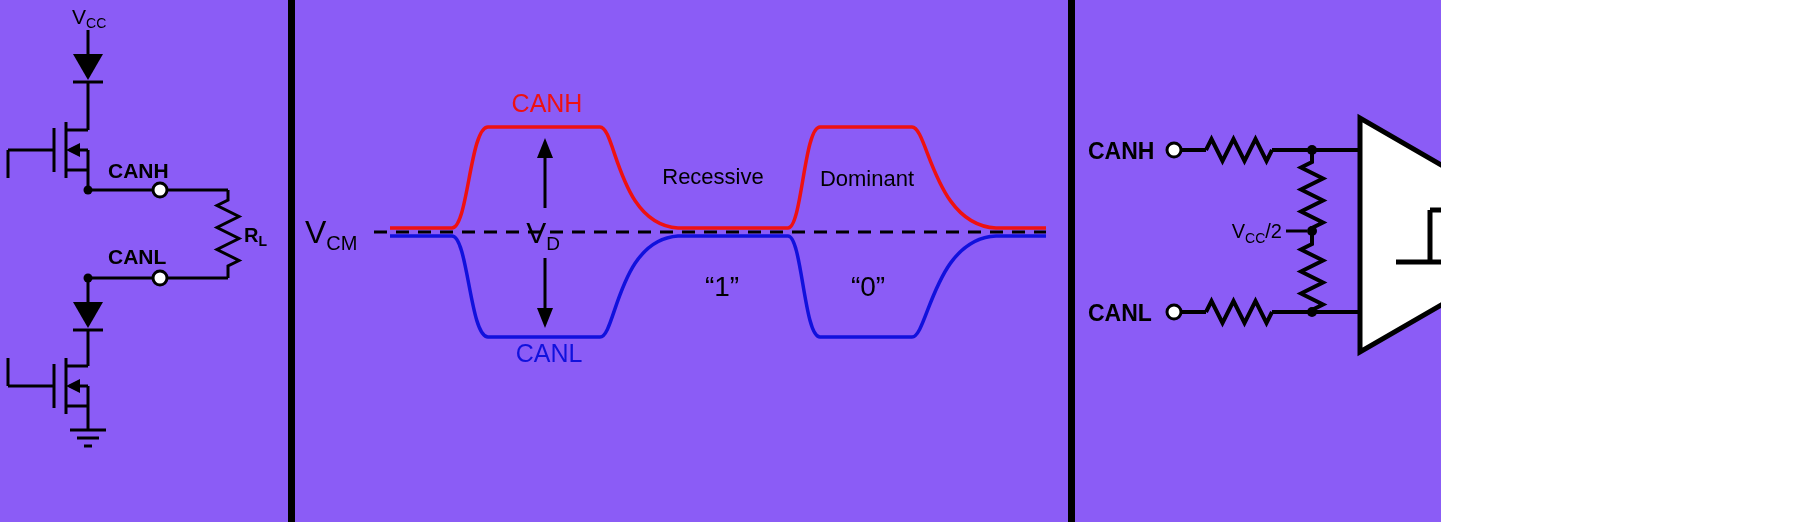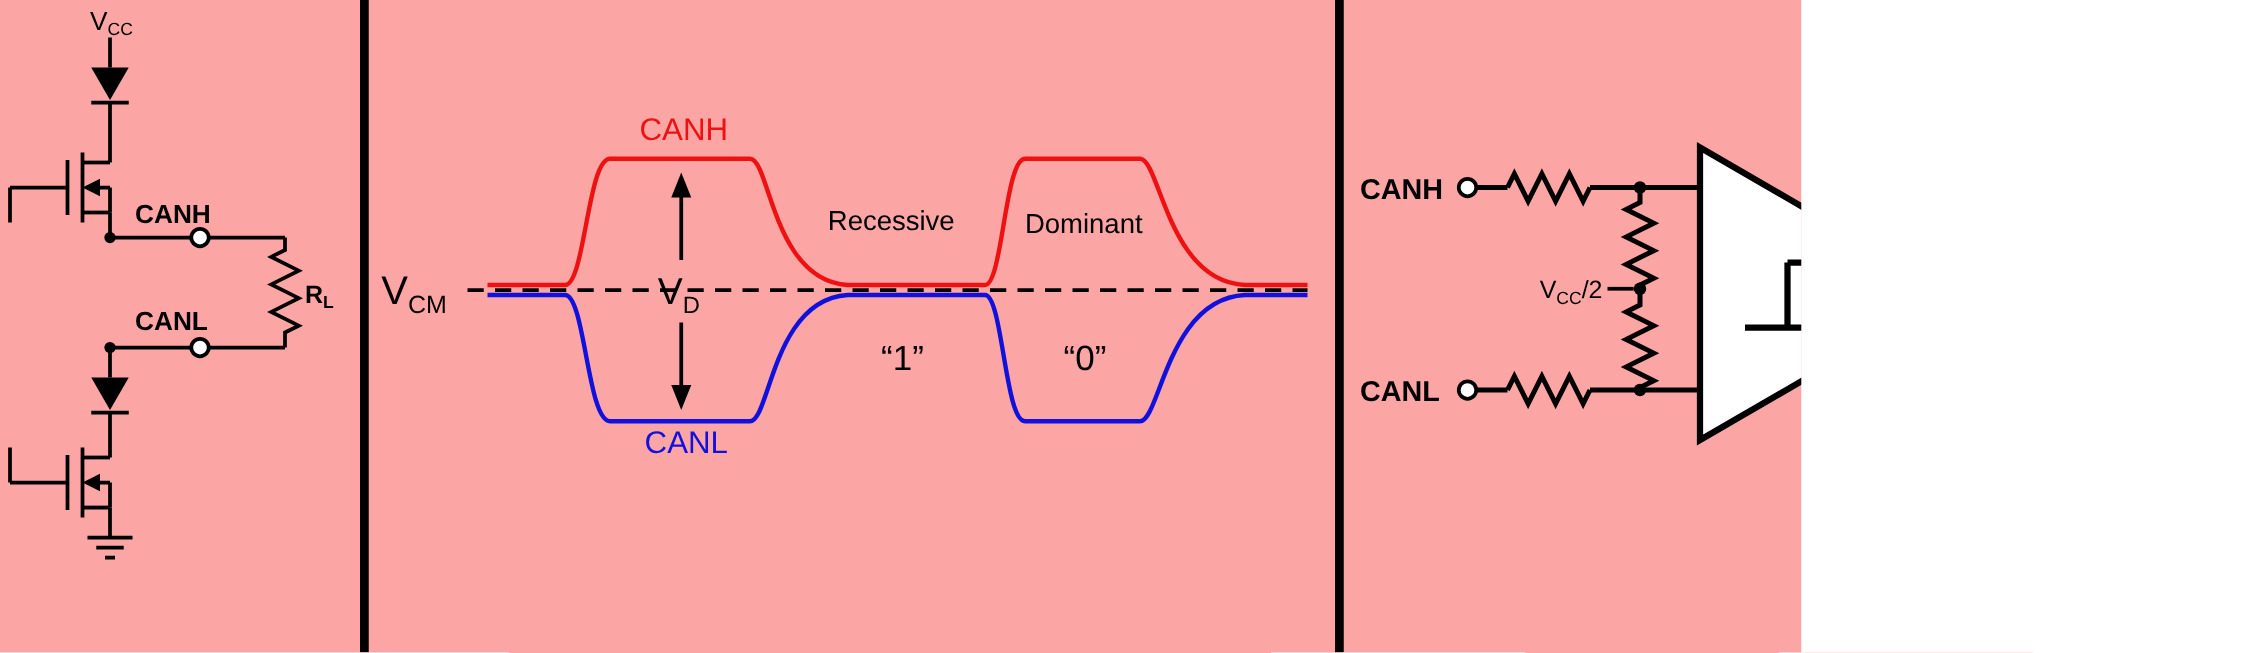--- a/index.html
+++ b/index.html
@@ -1,19 +1,19 @@
 <!DOCTYPE html>
 <html><head>
 <meta charset="utf-8">
 <style>
   html,body{margin:0;padding:0;background:#ffffff;}
   .figure{
     position:relative;
     width:1441px;height:522px;
-    background:#fca5a5;
+    background:#8b5cf6;
     font-family:"Liberation Sans", sans-serif;
     overflow:hidden;
   }
   svg{display:block;}
   text{font-family:"Liberation Sans", sans-serif;}
 </style>
 </head>
 <body>
 
 <div class="figure">

